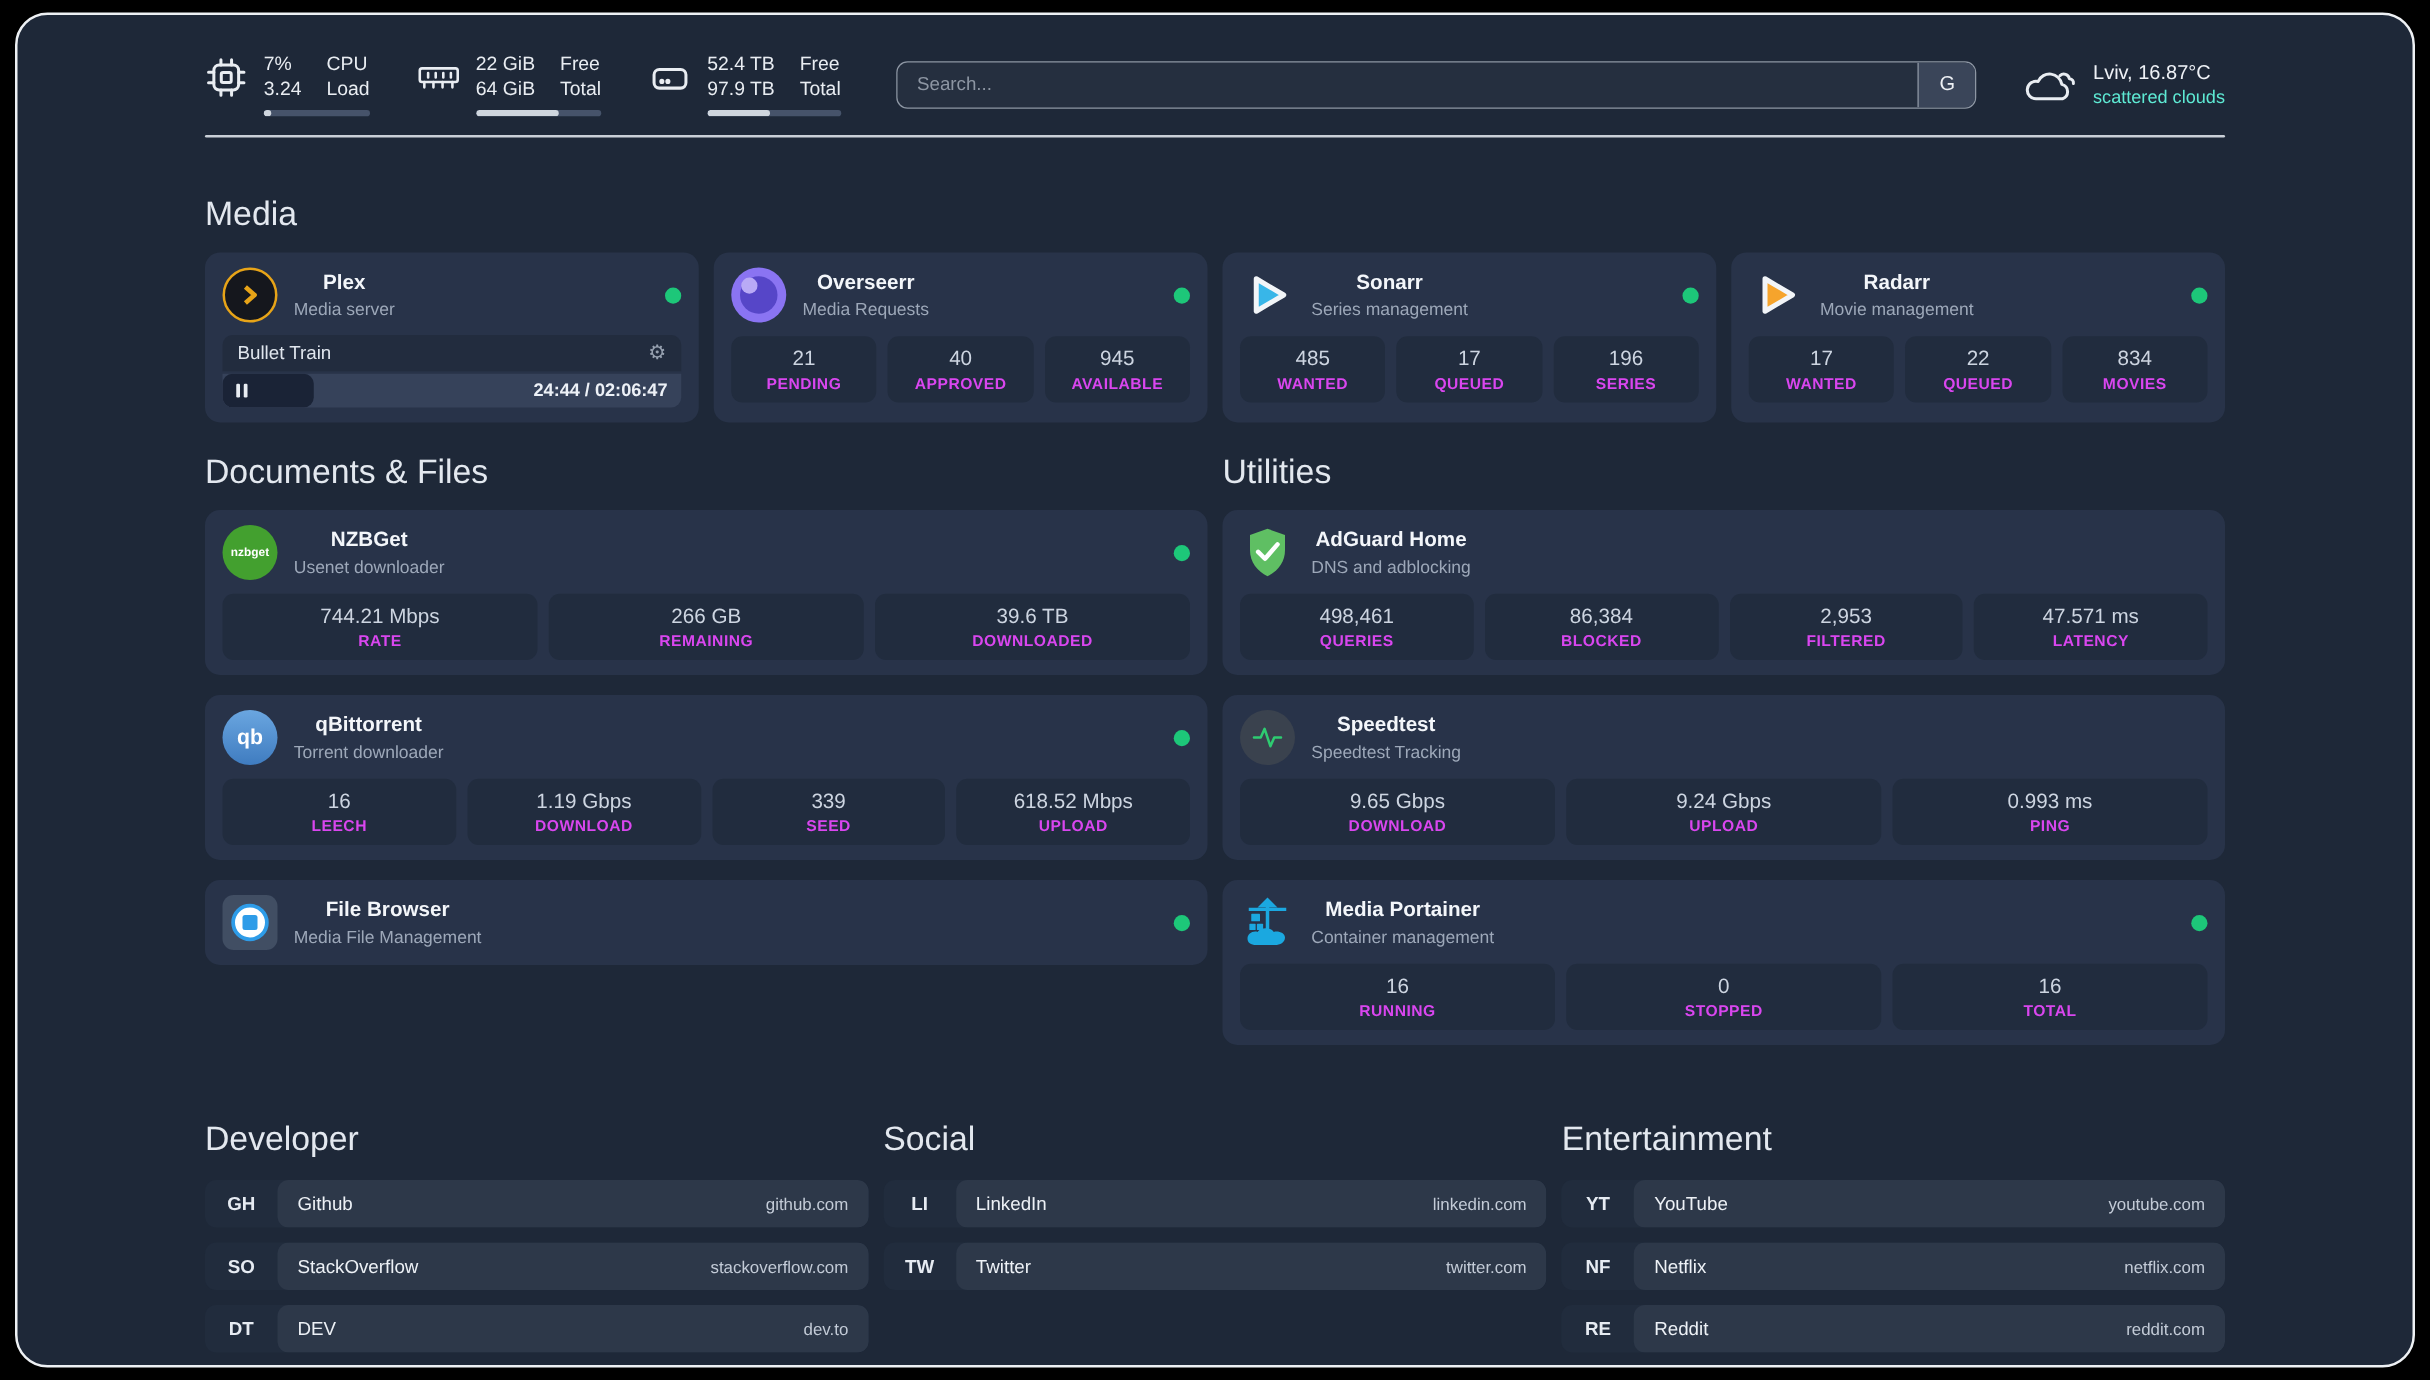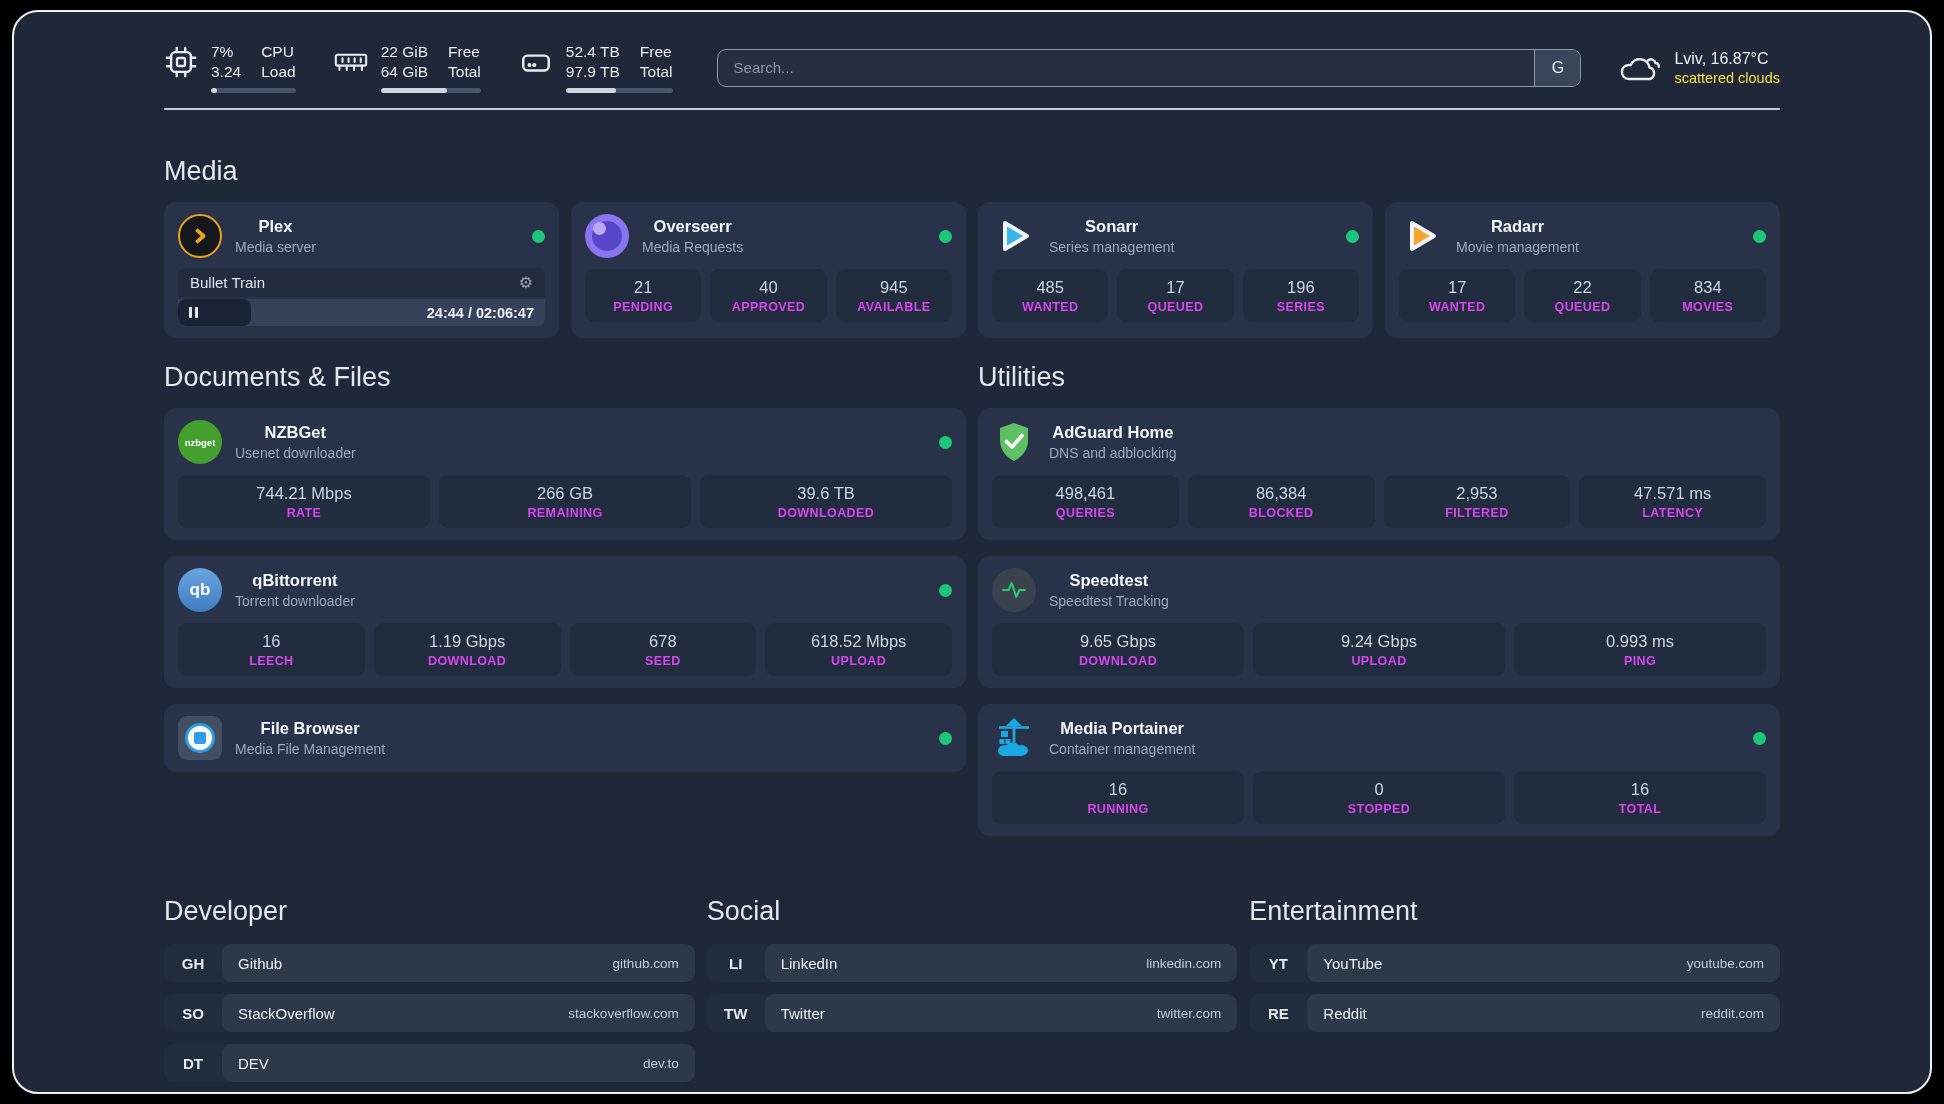--- a/index.html
+++ b/index.html
@@ -22,21 +22,21 @@
                border:1px solid #8d96a3; border-radius:9px; background:rgba(255,255,255,0.035); overflow:hidden; }
   .searchbox input { flex:1; background:transparent; border:none; outline:none;
                      color:#e3e8ee; font-size:15px; padding:0 16px; font-family:inherit; }
   .searchbox input::placeholder { color:#8d96a3; }
   .gbtn { width:46px; background:#3a4559; border-left:1px solid #8d96a3; color:#eef1f5;
           font-size:16px; display:flex; align-items:center; justify-content:center; cursor:pointer; }
 
   .weather { display:flex; align-items:center; gap:13px; }
   .weather svg { width:44px; height:32px; }
   .wx-temp { font-size:16px; color:#eef1f6; }
-  .wx-cond { font-size:14.5px; color:#fde047; margin-top:2px; }
+  .wx-cond { font-size:14.5px; color:#5eead4; margin-top:2px; }
 
   .divider { margin-top:15px; height:2px; background:#c9cfd7; border-radius:1px; }
 
   
   .sec-title { font-size:27px; font-weight:500; color:#e3e8ef; }
   .media-sec { margin-top:46px; }
   .media-grid { margin-top:15px; display:grid; grid-template-columns:repeat(4,1fr); gap:12px; }
 
   .card { background:#283349; border-radius:12px; padding:12px 14px; }
   .app-header { display:flex; align-items:center; gap:13px; }
@@ -352,21 +352,21 @@
         <div class="stats">
           <div class="stat">
               <div class="v">16</div>
               <div class="l">LEECH</div>
             </div>
           <div class="stat">
               <div class="v">1.19 Gbps</div>
               <div class="l">DOWNLOAD</div>
             </div>
           <div class="stat">
-              <div class="v">678</div>
+              <div class="v">339</div>
               <div class="l">SEED</div>
             </div>
           <div class="stat">
               <div class="v">618.52 Mbps</div>
               <div class="l">UPLOAD</div>
             </div>
         </div>
       </div>
 
       <div class="card">
@@ -535,20 +535,27 @@
     <div>
       <div class="sec-title">Entertainment</div>
       <div class="link-row">
         <div class="link-abbr">YT</div>
         <div class="link-pill">
             <span class="link-name">YouTube</span>
             <span class="link-url">youtube.com</span>
           </div>
       </div>
       <div class="link-row">
+        <div class="link-abbr">NF</div>
+        <div class="link-pill">
+            <span class="link-name">Netflix</span>
+            <span class="link-url">netflix.com</span>
+          </div>
+      </div>
+      <div class="link-row">
         <div class="link-abbr">RE</div>
         <div class="link-pill">
             <span class="link-name">Reddit</span>
             <span class="link-url">reddit.com</span>
           </div>
       </div>
     </div>
   </div>
 
 </div>

